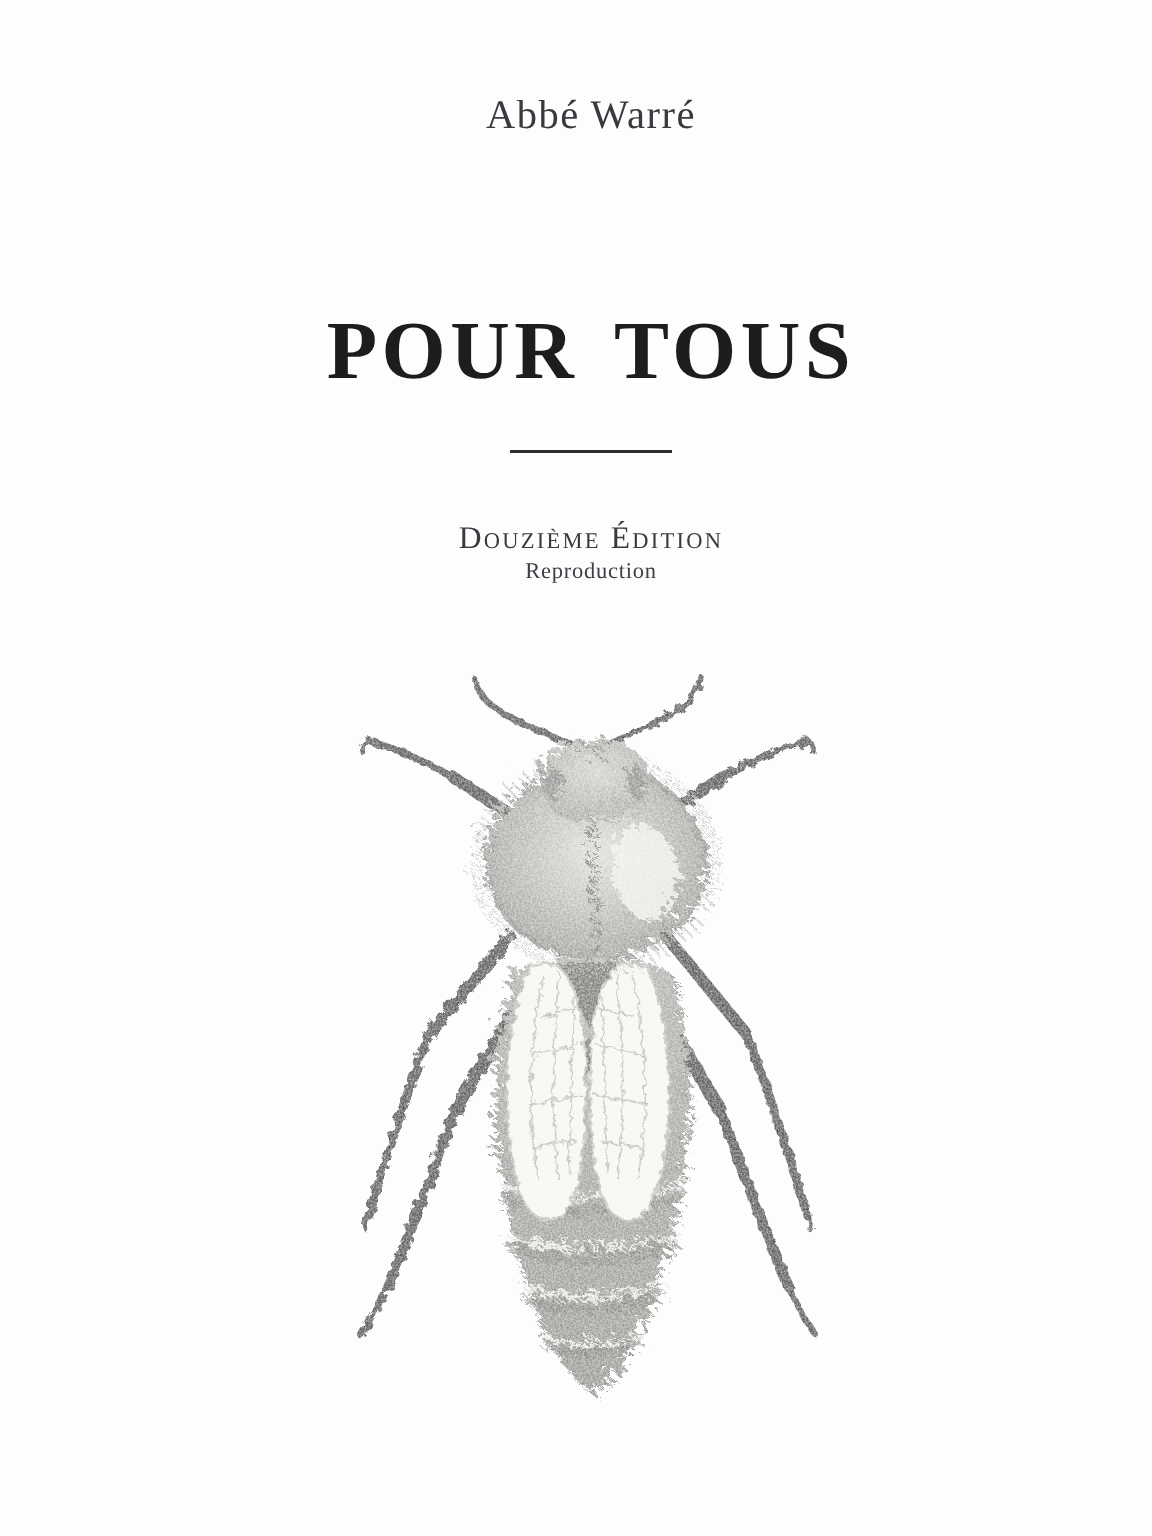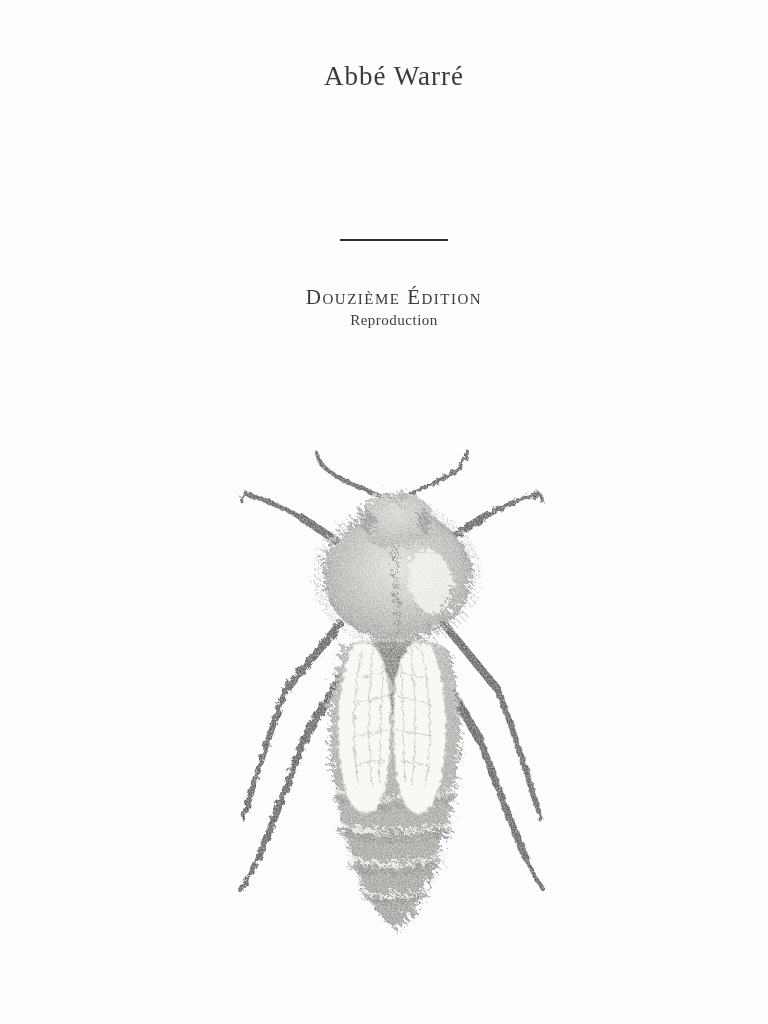--- a/index.html
+++ b/index.html
@@ -69,21 +69,21 @@
   }
   .bee svg { display: block; width: 100%; height: 100%; }
 </style>
 </head>
 <body>
 
 <div class="page">
 
   <div class="text-block">
     <div class="author">Abbé Warré</div>
-    <h1 class="title"><br></h1>
+    <h1 class="title"><br><span>POUR TOUS</span></h1>
     <div class="rule"></div>
     <div class="edition">Douzième Édition</div>
     <div class="imprint">Reproduction</div>
   </div>
 
   <div class="bee" title="Stipple engraving of a honey bee, dorsal view with folded wings">
     <svg viewBox="0 0 340 500" xmlns="http://www.w3.org/2000/svg">
       <defs>
         <filter id="grain" x="-15%" y="-15%" width="130%" height="130%">
           <feTurbulence type="fractalNoise" baseFrequency="0.18" numOctaves="2" seed="5" result="warp"></feTurbulence>

